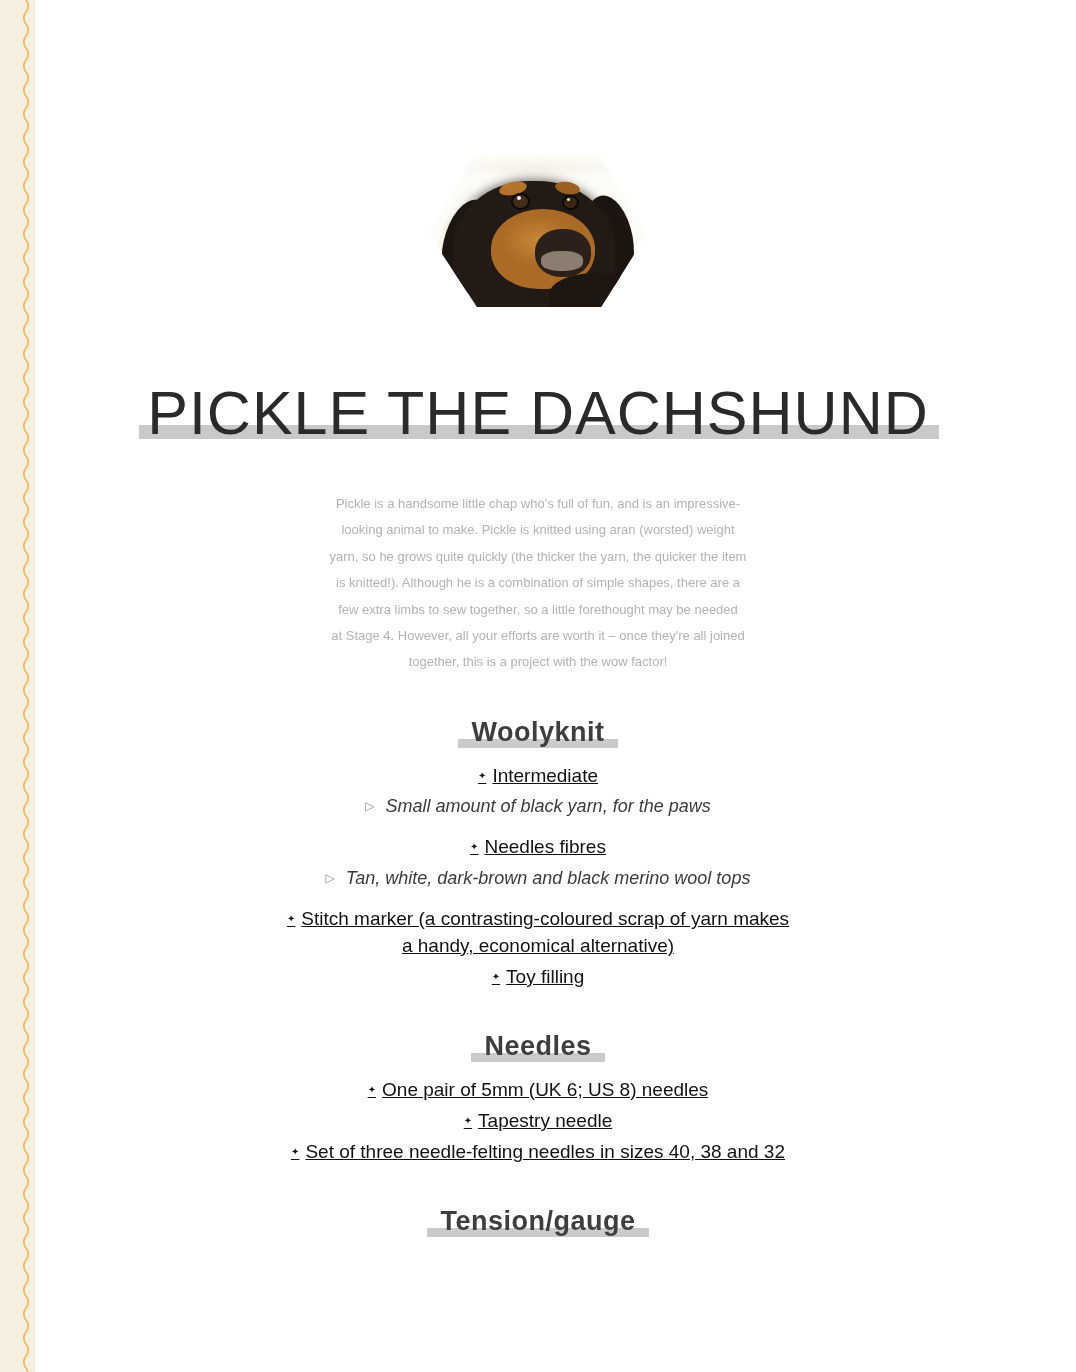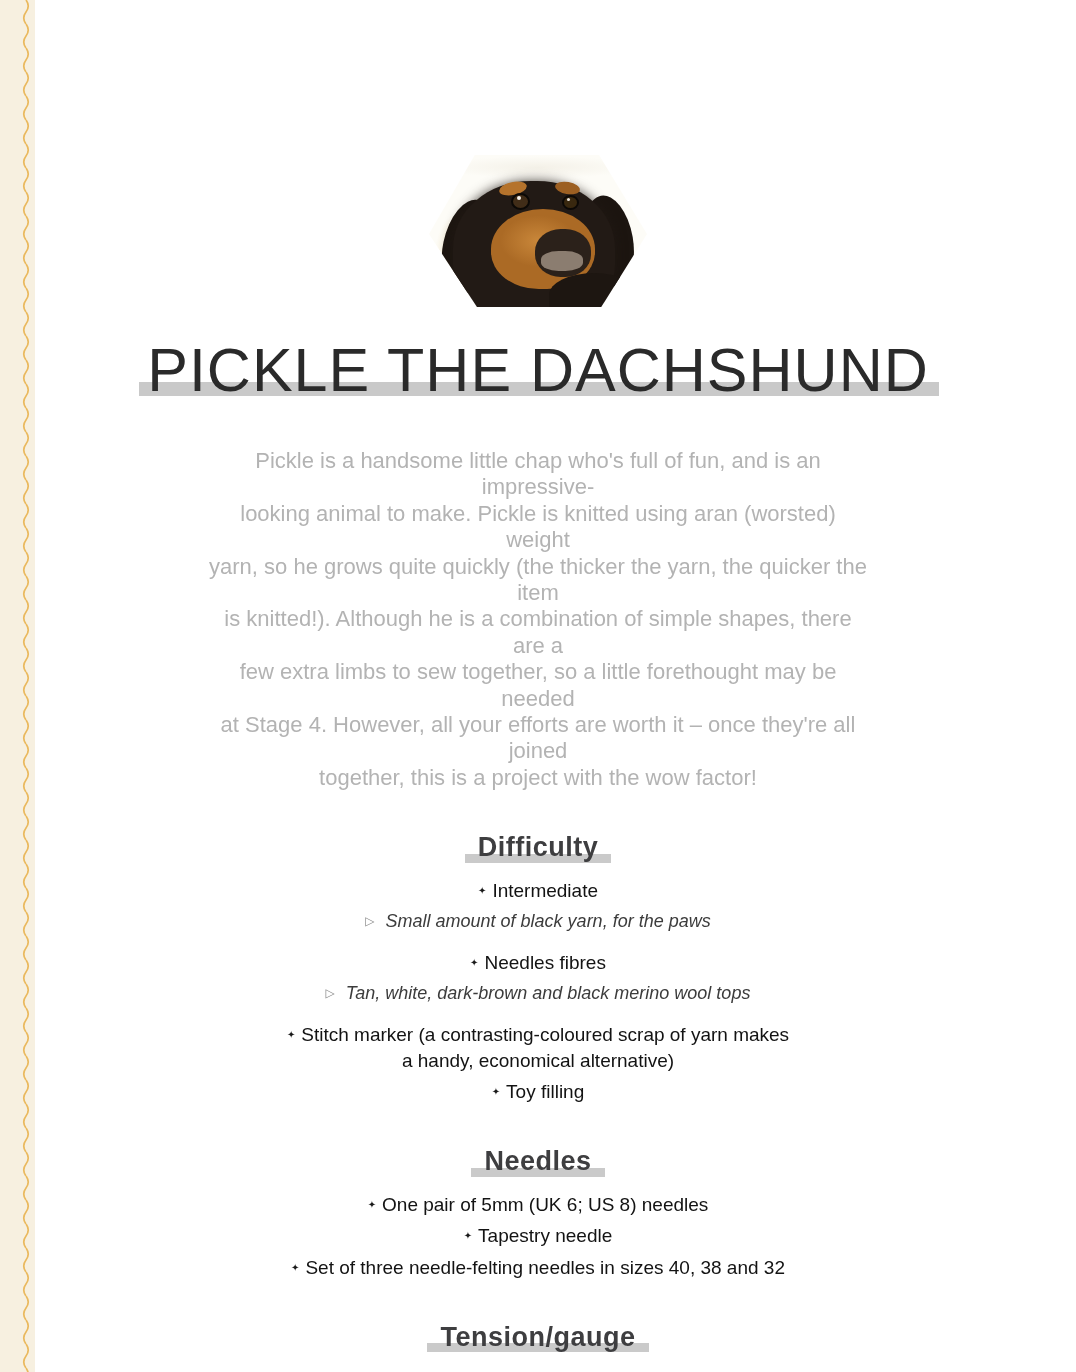--- a/index.html
+++ b/index.html
@@ -58,32 +58,33 @@
     margin: 33px 0 0 0;
     font-size: 61px;
     font-weight: 300;
     letter-spacing: 1px;
     color: #2a2a2a;
     line-height: 1;
   }
   .title-inner {
     position: relative; display: inline-block; z-index: 0;
     padding: 0 2px;
+    margin-top: 43px;
   }
   .title-inner::after {
     content: ""; position: absolute; z-index: -1;
     left: -6px; right: -8px; bottom: 5px; height: 14px;
     background: #c9c9c9;
   }
 
   
   .intro {
     margin: 47px auto 0 auto;
     width: 660px;
-    font-size: 22px;
+    font-size: 13px;
     line-height: 26.4px;
     color: #b3b3b3;
     white-space: pre-line;
   }
 
   
   .heading {
     margin: 42px 0 15px 0;
     font-size: 27px;
     font-weight: bold;
@@ -100,20 +101,21 @@
     left: -10px; right: -10px; bottom: 0px; height: 9px;
     background: #cacaca;
   }
 
   .item {
     margin: 5px auto;
     width: 760px;
     font-size: 19px;
     line-height: 1.38;
     color: #131313;
+    text-decoration: underline;
   }
   .item .txt { white-space: pre-line; }
   .dbullet {
     font-size: 10px;
     color: #1a1a1a;
     vertical-align: 3px;
     margin-right: 6px;
   }
   .sub {
     margin: 3px auto;
@@ -174,21 +176,21 @@
 
   <p class="intro">Pickle is a handsome little chap who's full of fun, and is an impressive-
 looking animal to make. Pickle is knitted using aran (worsted) weight
 yarn, so he grows quite quickly (the thicker the yarn, the quicker the item
 is knitted!). Although he is a combination of simple shapes, there are a
 few extra limbs to sew together, so a little forethought may be needed
 at Stage 4. However, all your efforts are worth it – once they're all joined
 together, this is a project with the wow factor!</p>
 
   <h2 class="heading">
-    <span class="heading-inner">Difficulty</span>
+    <span class="heading-inner">Woolyknit</span>
   </h2>
   <p class="item">
     <span class="dbullet">✦</span><span class="txt">Intermediate</span>
   </p>
 
   <p class="sub">
     <span class="tri">▷</span><span class="txt">Small amount of black yarn, for the paws</span>
   </p>
   <div class="spacer-sm"></div>
   <p class="item">

